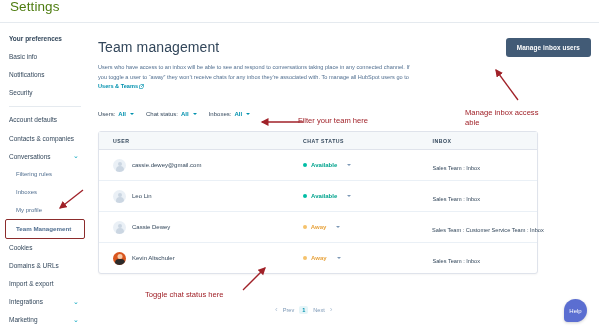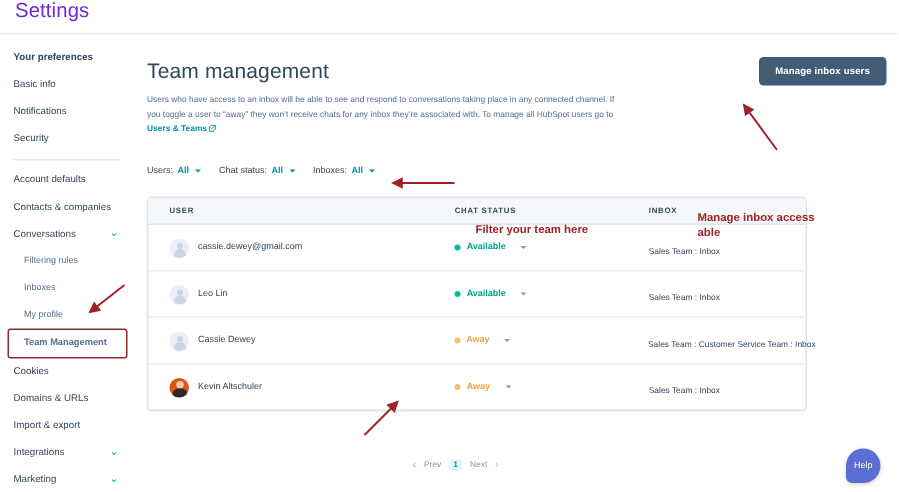--- a/index.html
+++ b/index.html
@@ -30,21 +30,21 @@
     height: 22px;
     background: #ffffff;
     border-bottom: 1px solid #e5eaef;
   }
   .topbar-title {
     position: absolute;
     left: 10px;
     top: -1px;
     font-size: 13.5px;
     font-weight: 400;
-    color: #6d28d9;
+    color: #4d7c0f;
     letter-spacing: .1px;
   }
 
   
   .sidebar {
     position: absolute;
     left: 0; top: 23px;
     width: 90px;
     height: 305px;
     background: #ffffff;
@@ -297,27 +297,26 @@
     justify-content: center;
     cursor: pointer;
     box-shadow: 0 1px 3px rgba(0,0,0,0.18);
   }
 
   
   .annot {
     position: absolute;
     color: #a02128;
     font-size: 7.6px;
-    font-weight: bold;
+    font-weight: normal;
     line-height: 10px;
     white-space: nowrap;
-    margin-top: 32px;
   }
   .annot-inbox { left: 465px; top: 108px; }
-  .annot-filter { left: 317px; top: 116px; }
+  .annot-filter { left: 298px; top: 116px; }
   .annot-toggle { left: 145px; top: 290px; }
   .annot-svg {
     position: absolute;
     left: 0; top: 0;
     width: 599px; height: 328px;
     pointer-events: none;
   }
 </style>
 </head>
 <body>
@@ -472,14 +471,15 @@
     <line x1="303" y1="122" x2="262" y2="122" stroke="#a02128" stroke-width="1.3" marker-end="url(#ah)"></line>
     <line x1="243" y1="290" x2="265" y2="268" stroke="#a02128" stroke-width="1.3" marker-end="url(#ah)"></line>
     <line x1="83" y1="190" x2="60" y2="208" stroke="#a02128" stroke-width="1.3" marker-end="url(#ah)"></line>
   </svg>
 
   <div class="annot annot-inbox">
     <div>Manage inbox access</div>
     <div>able</div>
   </div>
   <div class="annot annot-filter">Filter your team here</div>
+  <div class="annot annot-toggle">Toggle chat status here</div>
 
 </div>
 
 </body></html>

